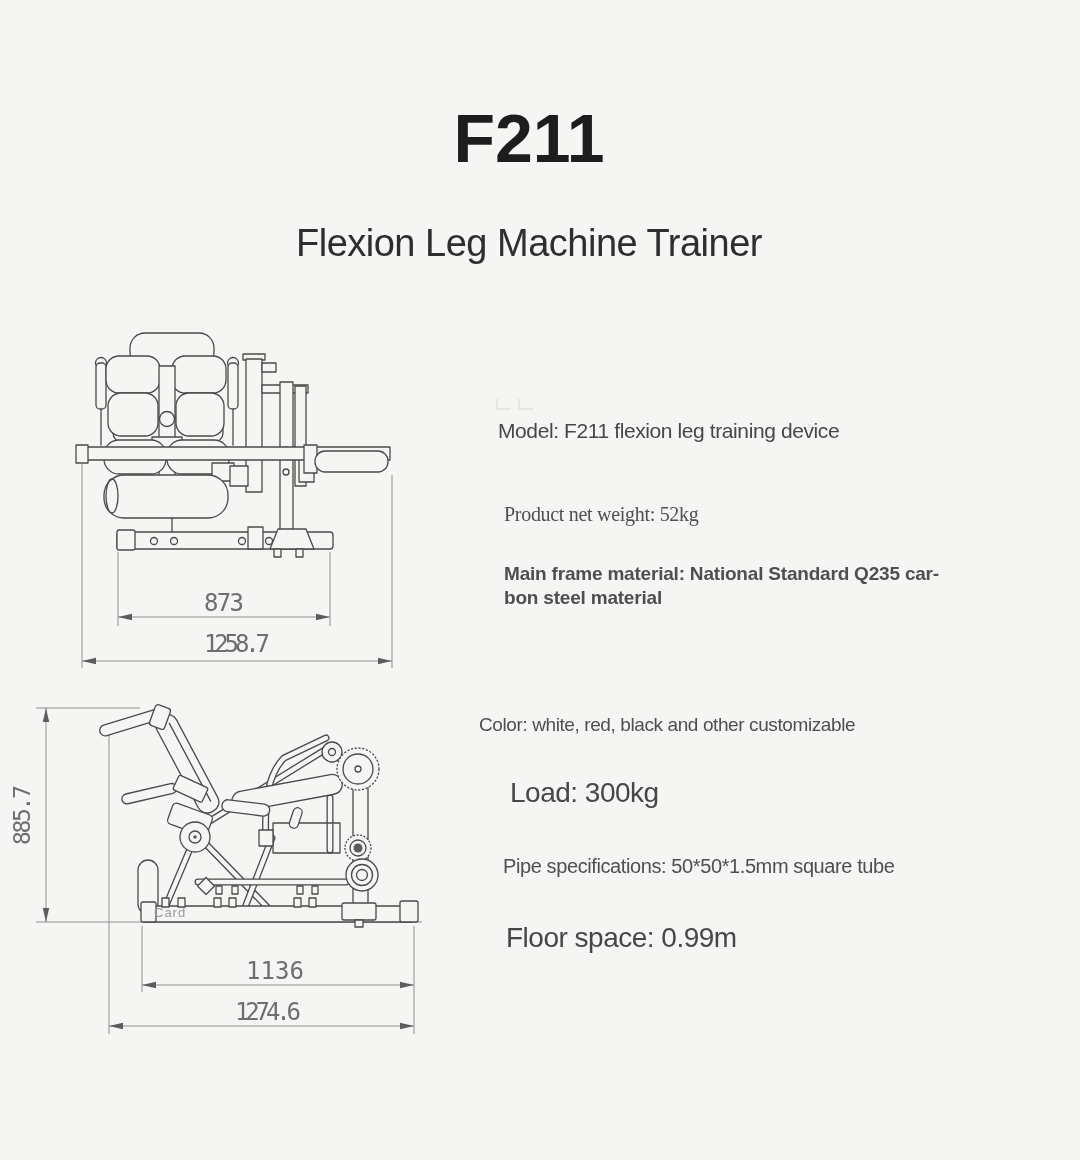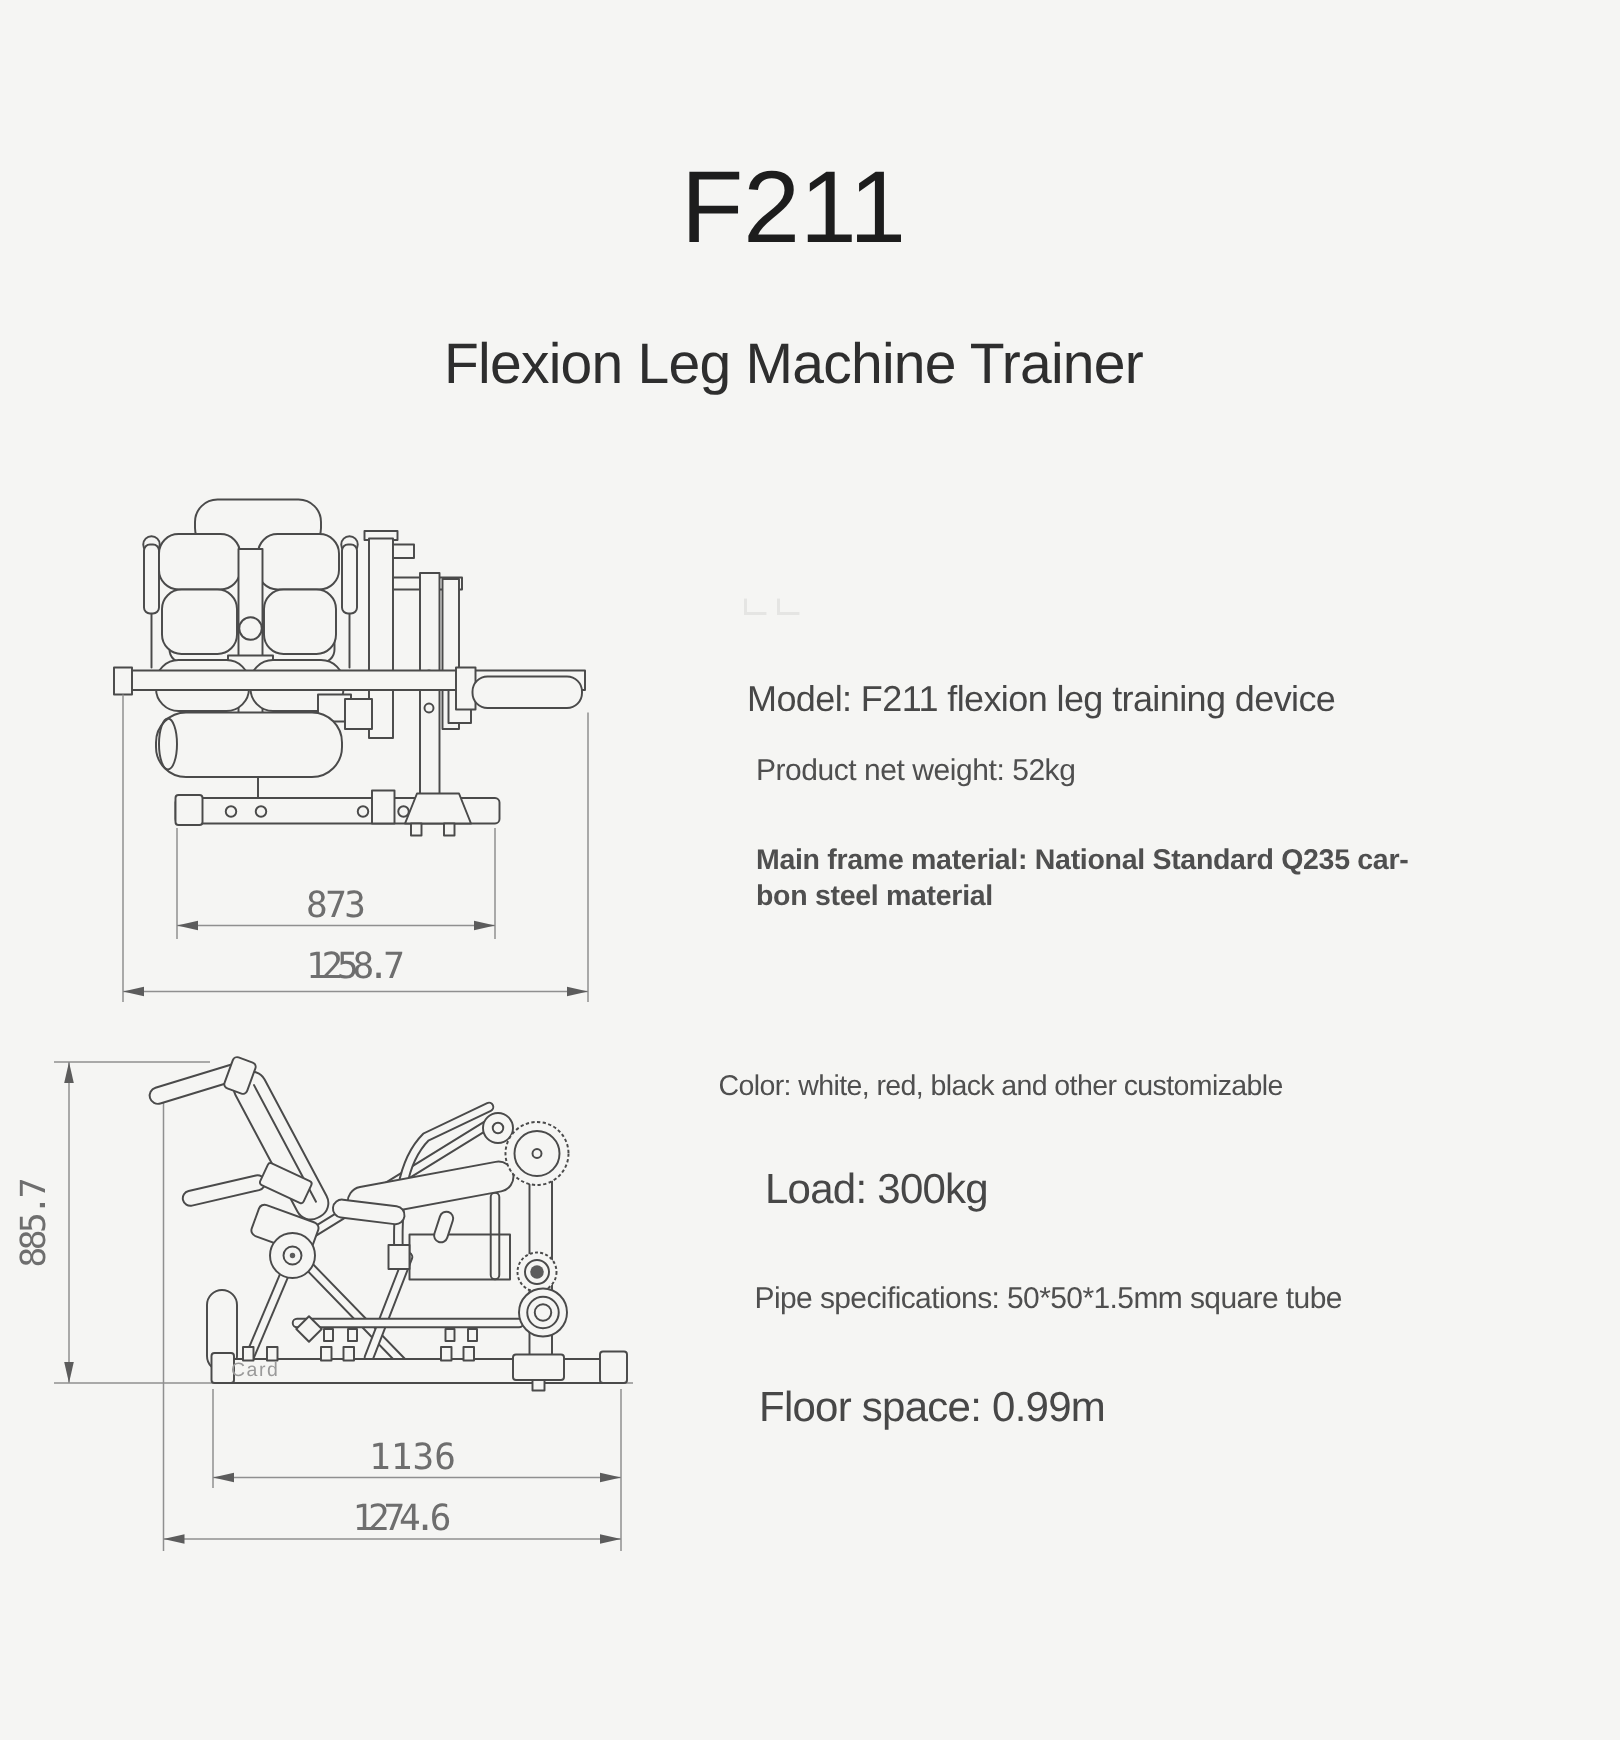--- a/index.html
+++ b/index.html
@@ -4,29 +4,29 @@
 <style>
   html,body{margin:0;padding:0;background:#e9e9e9;}
   .canvas{
     position:relative;width:1080px;height:1160px;margin:0 auto;
     background:#f5f5f3;overflow:hidden;
     font-family:"Liberation Sans",sans-serif;
   }
   .hdr{position:absolute;left:0;top:0;width:1058px;text-align:center;}
   .title{
     position:absolute;left:0;top:101px;width:100%;
-    font-size:68px;font-weight:normal;color:#1d1d1d;letter-spacing:0px;line-height:1.1;
+    font-size:68px;font-weight:bold;color:#1d1d1d;letter-spacing:0px;line-height:1.1;
   }
   .subtitle{
     position:absolute;left:0;top:200px;width:100%;
     font-size:38px;font-weight:400;color:#2e2e2e;letter-spacing:-0.5px;line-height:1.1;margin-top:23px;
   }
   .spec{position:absolute;color:#4c4c4c;white-space:pre-line;line-height:1.25;}
-  .s1{left:498px;top:452px;font-size:24px;letter-spacing:-0.4px;color:#474747;}
-  .s2{left:504px;top:502px;font-size:20px;letter-spacing:-0.3px;color:#4f4f4f;}
+  .s1{left:498px;top:418px;font-size:21px;letter-spacing:-0.4px;color:#474747;}
+  .s2{left:504px;top:502px;font-size:20px;letter-spacing:-0.3px;color:#4f4f4f;font-family:Liberation Serif, serif;}
   .s3{left:504px;top:562px;font-size:19px;letter-spacing:-0.2px;color:#4f4f4f;width:470px;font-weight:bold;}
   .s4{left:504px;top:637px;font-size:26px;letter-spacing:-1.0px;color:#474747;}
   .s5{left:479px;top:713px;font-size:19px;letter-spacing:-0.4px;color:#4f4f4f;}
   .s6{left:510px;top:775px;font-size:28px;letter-spacing:-0.5px;color:#474747;}
   .s7{left:503px;top:854px;font-size:20px;letter-spacing:-0.4px;color:#4f4f4f;}
   .s8{left:506px;top:920px;font-size:28px;letter-spacing:-0.5px;color:#474747;text-align:right;}
   .s9{left:503px;top:986px;font-size:23px;letter-spacing:-0.4px;color:#474747;}
 
   svg{position:absolute;overflow:visible;}
   .front-svg{left:60px;top:330px;}

